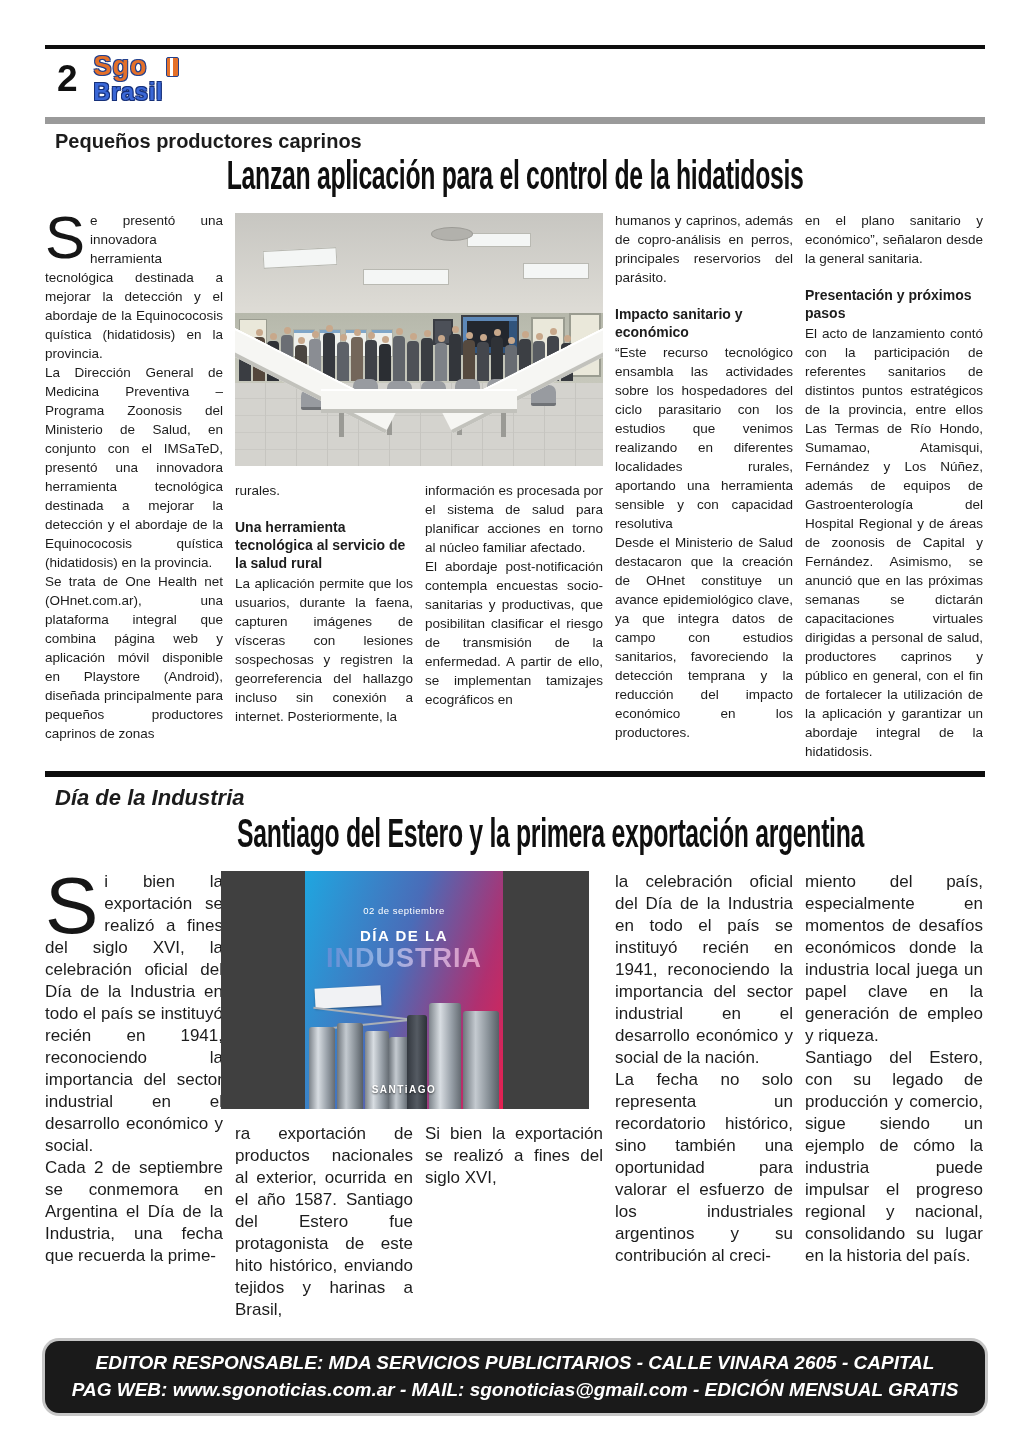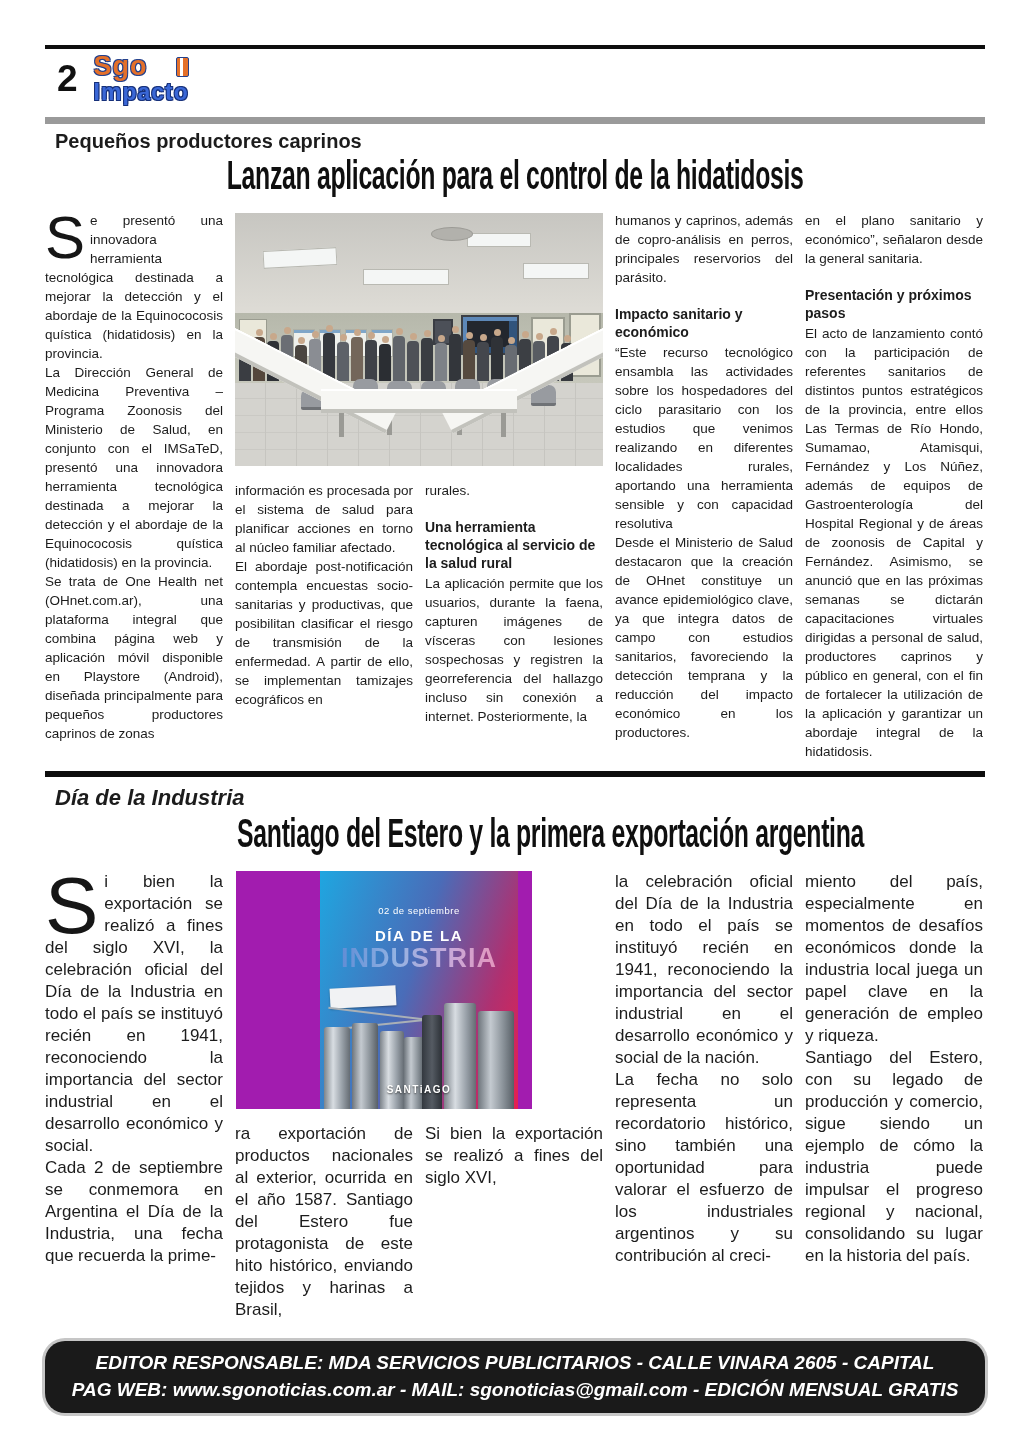--- a/index.html
+++ b/index.html
@@ -92,21 +92,21 @@
   .ph-leg.g3 { left:152px; top:200px; height:22px; } .ph-leg.g4 { left:222px; top:200px; height:22px; }
   .ph-table { position:absolute; background:#f6f6f3; border-bottom:4px solid #c2c2bc;
            box-shadow:inset 0 2px 0 #ffffff; }
   .ph-table.tc { left:86px; top:176px; width:196px; height:20px; }
   .ph-table.tl { left:-44px; top:196px; width:200px; height:22px;
            transform:rotate(27deg); transform-origin:right center; }
   .ph-table.tr { right:-44px; top:196px; width:200px; height:22px;
            transform:rotate(-27deg); transform-origin:left center; }
 
   
-  .poster-wrap { position:absolute; left:191px; top:0; width:296px; height:238px; background:#a21caf; }
+  .poster-wrap { position:absolute; left:176px; top:0; width:368px; height:238px; background:#404040; }
   .poster { position:absolute; left:84px; top:0; width:198px; height:238px; overflow:hidden;
            background:linear-gradient(108deg,#1fa6e0 0%,#4a6cb8 45%,#b03070 78%,#e62050 100%); }
   .poster-date { position:absolute; top:34px; width:100%; text-align:center; color:#fff;
            font-size:9.5px; letter-spacing:0.5px; }
   .poster-t1 { position:absolute; top:56px; width:100%; text-align:center; color:#fff;
            font-size:15px; font-weight:bold; letter-spacing:1.5px; }
   .poster-t2 { position:absolute; top:72px; width:100%; text-align:center; font-size:27px;
            font-weight:bold; letter-spacing:1px;
            background:linear-gradient(90deg,#4d7fd0 0%,#93b2e2 38%,#c9a8d8 66%,#ef8fb0 100%);
            -webkit-background-clip:text; background-clip:text;
@@ -119,39 +119,39 @@
   .poster-sign { position:absolute; left:10px; top:116px; width:66px; height:20px; background:#f1f2f4;
            transform:rotate(-3deg); box-shadow:0 1px 2px rgba(0,0,0,.35); }
   .poster-truss { position:absolute; height:2px; background:#aab0b6; }
   .poster-truss.tr1 { left:8px; top:142px; width:104px; transform:rotate(7deg); }
   .poster-truss.tr2 { left:20px; top:152px; width:92px; transform:rotate(-6deg); }
   .poster-brand { position:absolute; bottom:14px; width:100%; text-align:center; color:#fff;
            font-size:10px; font-weight:bold; letter-spacing:1.5px;
            text-shadow:0 1px 2px rgba(0,0,0,.6); }
 
   
-  .footer { margin-top:20px; background:#1a1a1a; border-radius:20px; padding:8px 22px 10px;
+  .footer { margin-top:20px; background:#1a1a1a; border-radius:14px; padding:8px 22px 10px;
            text-align:center; color:#fff; font-style:italic; font-weight:bold;
            font-size:19px; line-height:27px; box-shadow:0 0 0 3px #c6c6c6; }
 </style>
 </head>
 <body>
 
 <div class="page">
   <div class="content">
 
     <header class="masthead">
       <div class="mast-left">
         <div class="page-number">2</div>
         <div class="logo">
           <div class="logo-top">
             <span class="logo-sgo">Sgo</span>
             <span class="logo-icon"></span>
           </div>
-          <div class="logo-produce">Impacto</div>
+          <div class="logo-produce">Brasil</div>
         </div>
       </div>
     </header>
 
     <div class="gray-rule"></div>
 
     <section class="a1">
       <div class="kicker">Pequeños productores caprinos</div>
       <h1 class="headline"><span class="cond">Lanzan aplicación para el control de la hidatidosis</span></h1>
 
@@ -289,28 +289,28 @@
           <div class="ph-table tc"></div>
         </div>
 
         <div class="col">
           <p><span class="dropcap">S</span><span>e presentó una innovadora herramienta tecnológica destinada a mejorar la detección y el abordaje de la Equinococosis quística (hidatidosis) en la provincia.</span></p>
           <p>La Dirección General de Medicina Preventiva – Programa Zoonosis del Ministerio de Salud, en conjunto con el IMSaTeD, presentó una innovadora herramienta tecnológica destinada a mejorar la detección y el abordaje de la Equinococosis quística (hidatidosis) en la provincia.</p>
           <p>Se trata de One Health net (OHnet.com.ar), una plataforma integral que combina página web y aplicación móvil disponible en Playstore (Android), diseñada principalmente para pequeños productores caprinos de zonas</p>
         </div>
 
         <div class="col under-media">
-          <p>información es procesada por el sistema de salud para planificar acciones en torno al núcleo familiar afectado.</p>
-          <p>El abordaje post-notificación contempla encuestas socio-sanitarias y productivas, que posibilitan clasificar el riesgo de transmisión de la enfermedad. A partir de ello, se implementan tamizajes ecográficos en</p>
-        </div>
-
-        <div class="col under-media">
           <p>rurales.</p>
           <div class="subhead">Una herramienta tecnológica al servicio de la salud rural</div>
           <p>La aplicación permite que los usuarios, durante la faena, capturen imágenes de vísceras con lesiones sospechosas y registren la georreferencia del hallazgo incluso sin conexión a internet. Posteriormente, la</p>
+        </div>
+
+        <div class="col under-media">
+          <p>información es procesada por el sistema de salud para planificar acciones en torno al núcleo familiar afectado.</p>
+          <p>El abordaje post-notificación contempla encuestas socio-sanitarias y productivas, que posibilitan clasificar el riesgo de transmisión de la enfermedad. A partir de ello, se implementan tamizajes ecográficos en</p>
         </div>
 
         <div class="col">
           <p>humanos y caprinos, además de copro-análisis en perros, principales reservorios del parásito.</p>
           <div class="subhead">Impacto sanitario y económico</div>
           <p>“Este recurso tecnológico ensambla las actividades sobre los hospedadores del ciclo parasitario con los estudios que venimos realizando en diferentes localidades rurales, aportando una herramienta sensible y con capacidad resolutiva</p>
           <p>Desde el Ministerio de Salud destacaron que la creación de OHnet constituye un avance epidemiológico clave, ya que integra datos de campo con estudios sanitarios, favoreciendo la detección temprana y la reducción del impacto económico en los productores.</p>
         </div>
 
         <div class="col">

